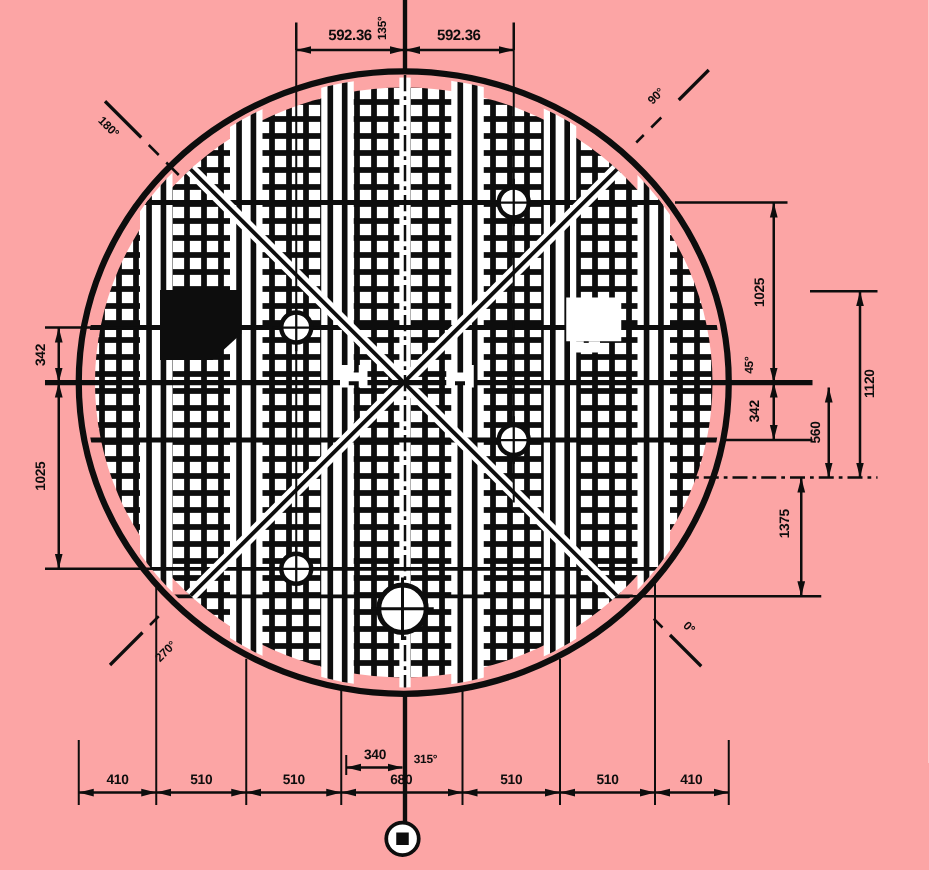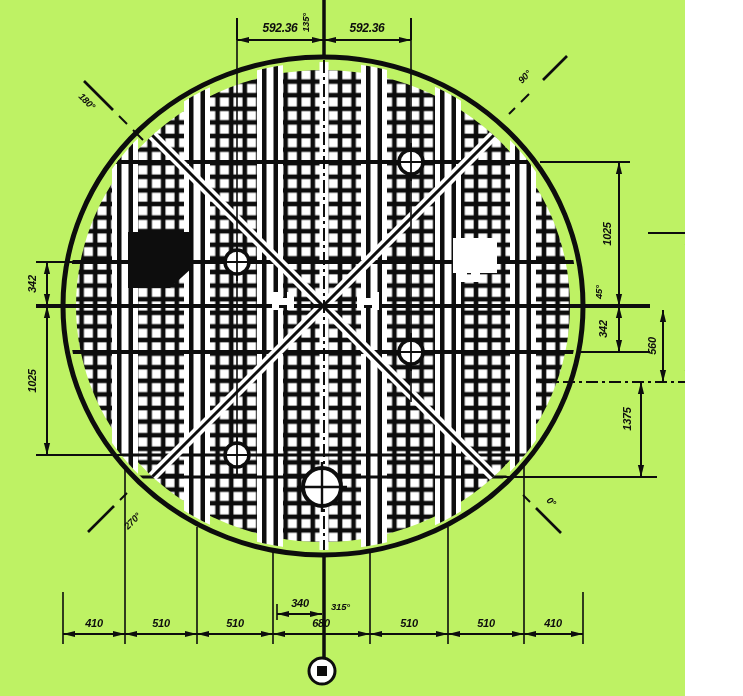--- a/index.html
+++ b/index.html
@@ -1,17 +1,17 @@
 <!DOCTYPE html>
 <html><head>
 <meta charset="utf-8">
 <style>
   html,body{margin:0;padding:0;background:#ffffff;}
-  .stage{position:relative;width:685px;height:696px;background:#bef264;overflow:hidden;
-         font-family:"Liberation Sans", sans-serif;font-style:italic;}
+  .stage{position:relative;width:743px;height:696px;background:#fca5a5;overflow:hidden;
+         font-family:"Liberation Sans", sans-serif;}
   svg{display:block}
   text{font-family:"Liberation Sans", sans-serif;font-weight:bold;fill:#0d0d0d;}
   .dimtxt{font-size:12px;letter-spacing:-0.3px;}
   .dimtxt-sm{font-size:11px;letter-spacing:-0.3px;}
   .angtxt{font-size:9.5px;letter-spacing:-0.2px;}
 </style>
 </head>
 <body>
 
 <div class="stage">

